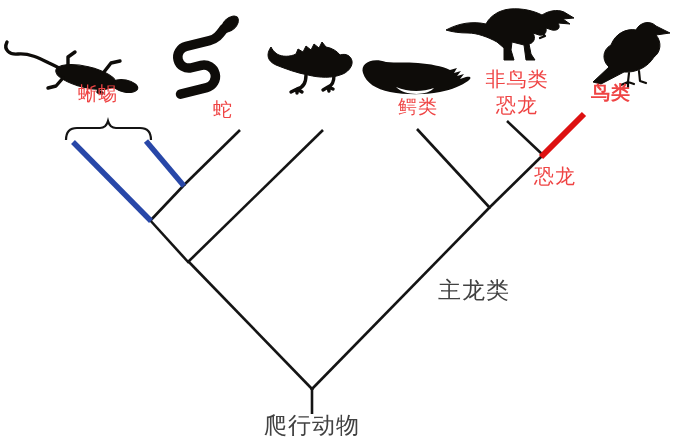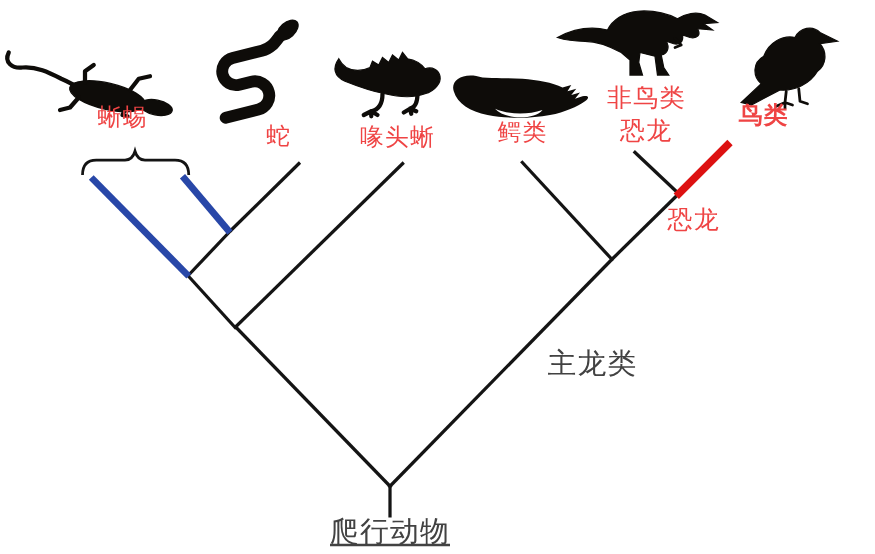--- a/index.html
+++ b/index.html
@@ -84,22 +84,21 @@
 
     <g transform="translate(584,17)" stroke="#0e0c09" fill="#0e0c09">
       <path d="M9,65 L25,50 C18,44 18,33 27,28 C31,17 42,11 52,13 C56,5 66,3 72,9 L86,16 L72,18 C78,25 77,35 70,40 C64,50 52,56 40,55 L17,67 Z"></path>
       <path class="thinlimb" d="M45,56 l-1,9 M44,65 l-7,3 M44,65 l6,2 M44,65 l0,5"></path>
       <path class="thinlimb" d="M55,54 l1,10 l6,2"></path>
     </g>
   </svg>
 
   <div class="lbl" style="left:98px;top:84px;font-family:Liberation Mono, monospace;">蜥蜴</div>
   <div class="lbl" style="left:223px;top:99px;">蛇</div>
-  <div class="lbl" style="left:318px;top:100px;">喙头蜥</div>
   <div class="lbl" style="left:418px;top:96px;text-align:center;">鳄类</div>
   <div class="lbl two-line" style="left:517px;top:66px;">非鸟类
 恐龙</div>
   <div class="lbl" style="left:611px;top:82px;font-weight:bold;">鸟类</div>
   <div class="lbl node-side" style="left:534px;top:164px;">恐龙</div>
   <div class="lbl big" style="left:474px;top:277px;">主龙类</div>
-  <div class="lbl big" style="left:312px;top:412px;text-decoration:underline;">爬行动物</div>
+  <div class="lbl big" style="left:312px;top:412px;">爬行动物</div>
 
 </div>
 
 </body></html>

